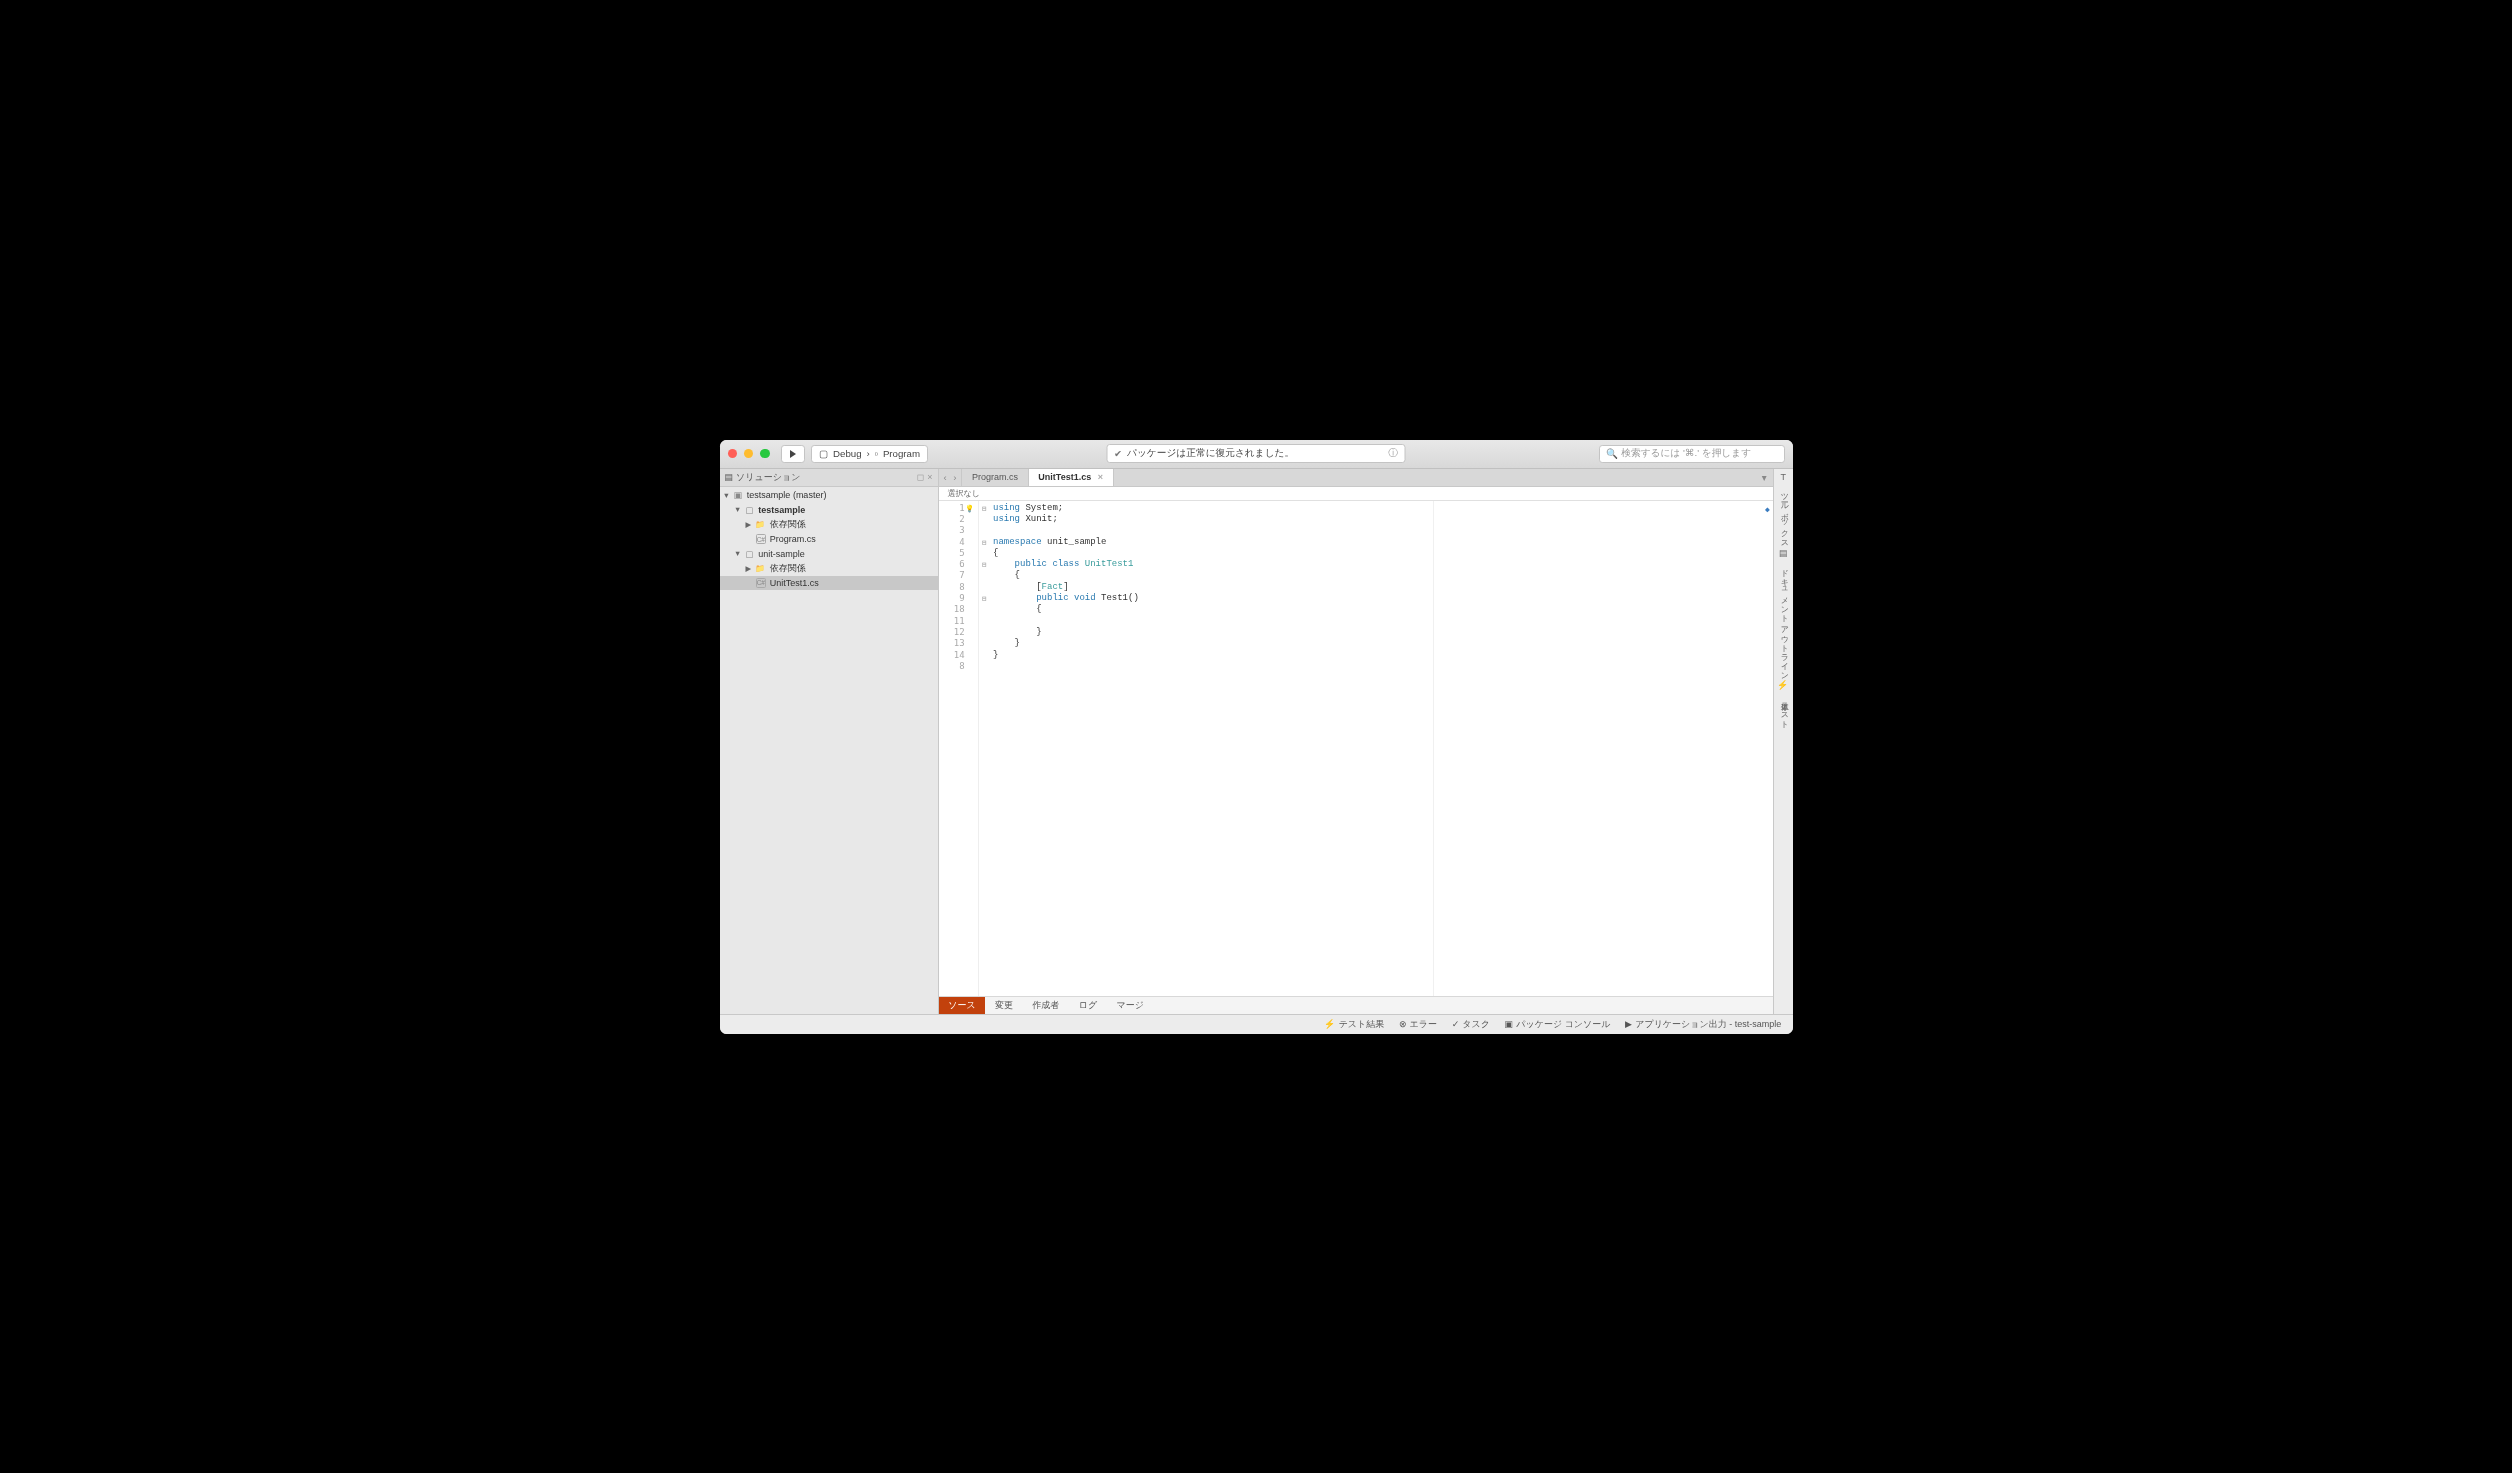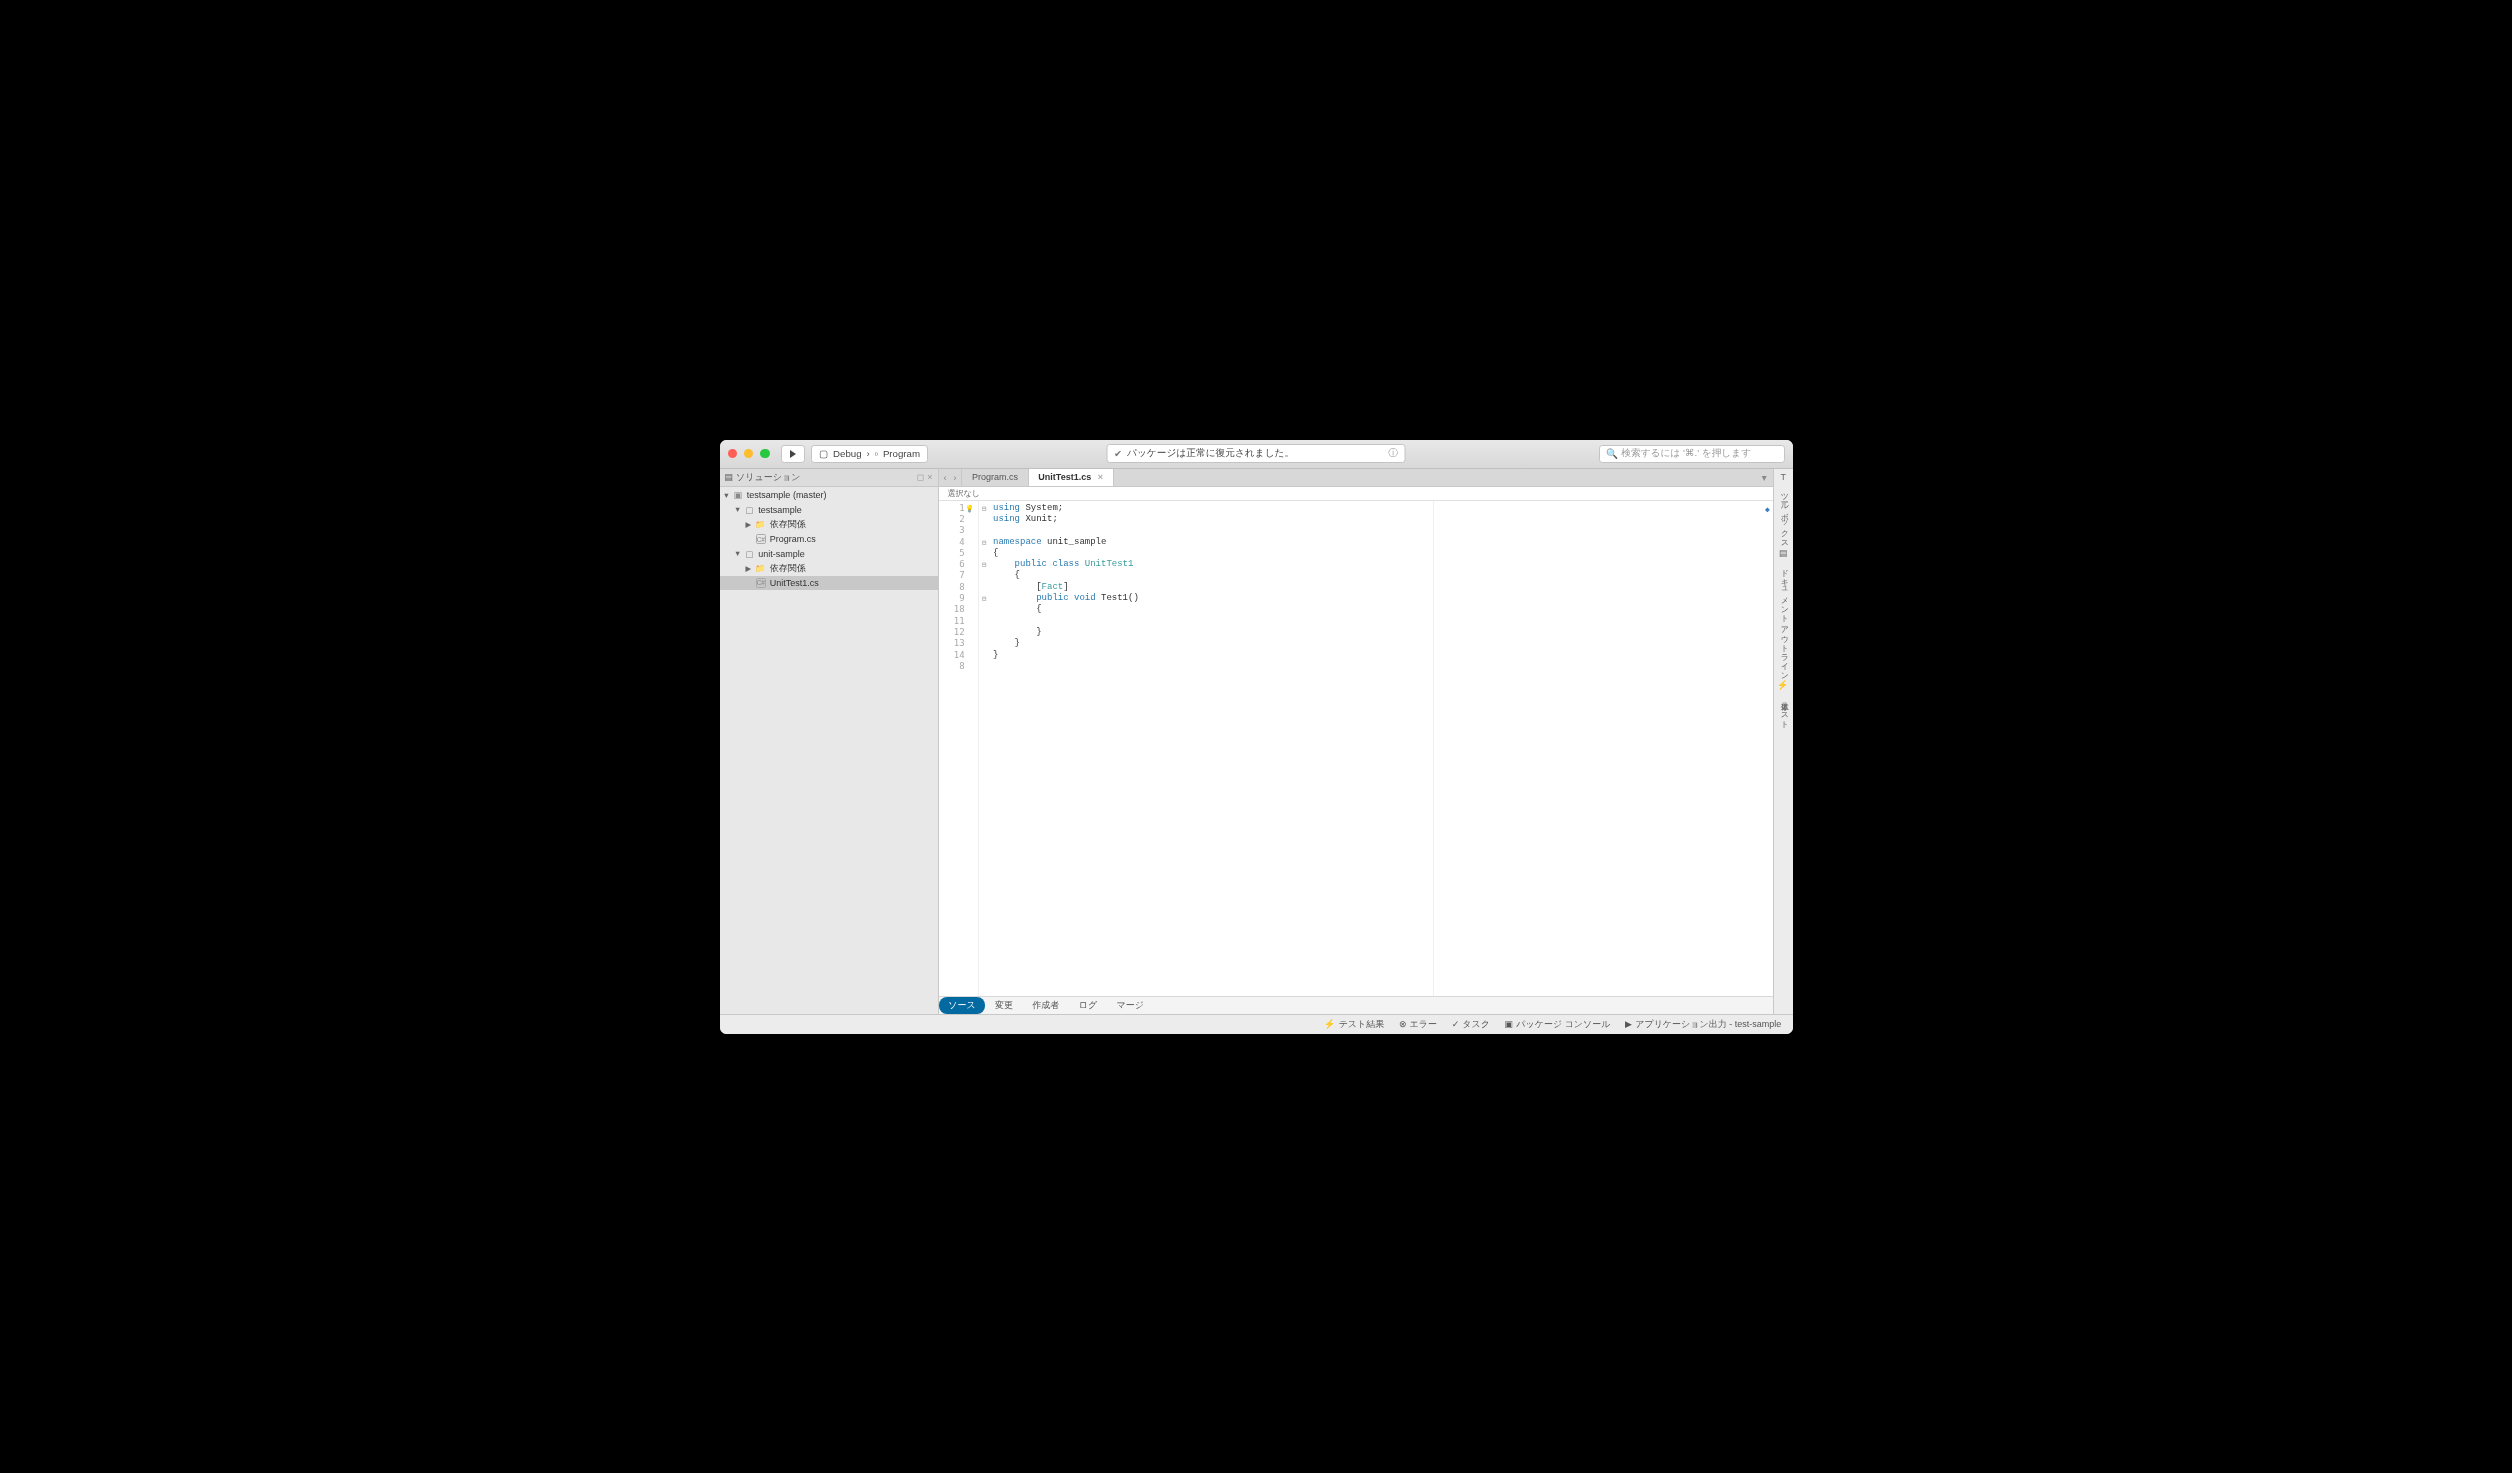--- a/index.html
+++ b/index.html
@@ -201,21 +201,21 @@
       border-top: 0.8px solid #d8d8d8;
       display: flex;
       align-items: stretch;
     }
     .subtab {
       display: flex; align-items: center;
       padding: 0 9.7px;
       font-size: 9px;
       color: #555;
     }
-    .subtab.active { background: #0369a1; color: #fff; border-radius: 8px; }
+    .subtab.active { background: #c2410c; color: #fff; }
     
     .right-rail {
       width: 19.4px;
       background: #ececec;
       border-left: 0.8px solid #c8c8c8;
       display: flex;
       flex-direction: column;
       align-items: center;
       padding-top: 3.2px;
       gap: 1.6px;
@@ -288,21 +288,21 @@
       </div>
       <div class="tree" id="tree">
           <div class="tree-item depth0">
             <span class="arrow">▼</span>
             <span class="icon" style="color: rgb(136, 136, 136);">▣</span>
             <span class="label">testsample (master)</span>
           </div>
           <div class="tree-item depth1">
             <span class="arrow">▼</span>
             <span class="icon" style="color: rgb(136, 136, 136);">▢</span>
-            <span class="label" style="font-weight: normal;">testsample</span>
+            <span class="label" style="font-weight: bold;">testsample</span>
           </div>
           <div class="tree-item depth2">
             <span class="arrow">▶</span>
             <span class="icon" style="font-size: 8px;">📁</span>
             <span class="label">依存関係</span>
           </div>
           <div class="tree-item depth2">
             <span class="arrow"></span>
             <span class="icon">
               <span class="cs-icon">C#</span>

